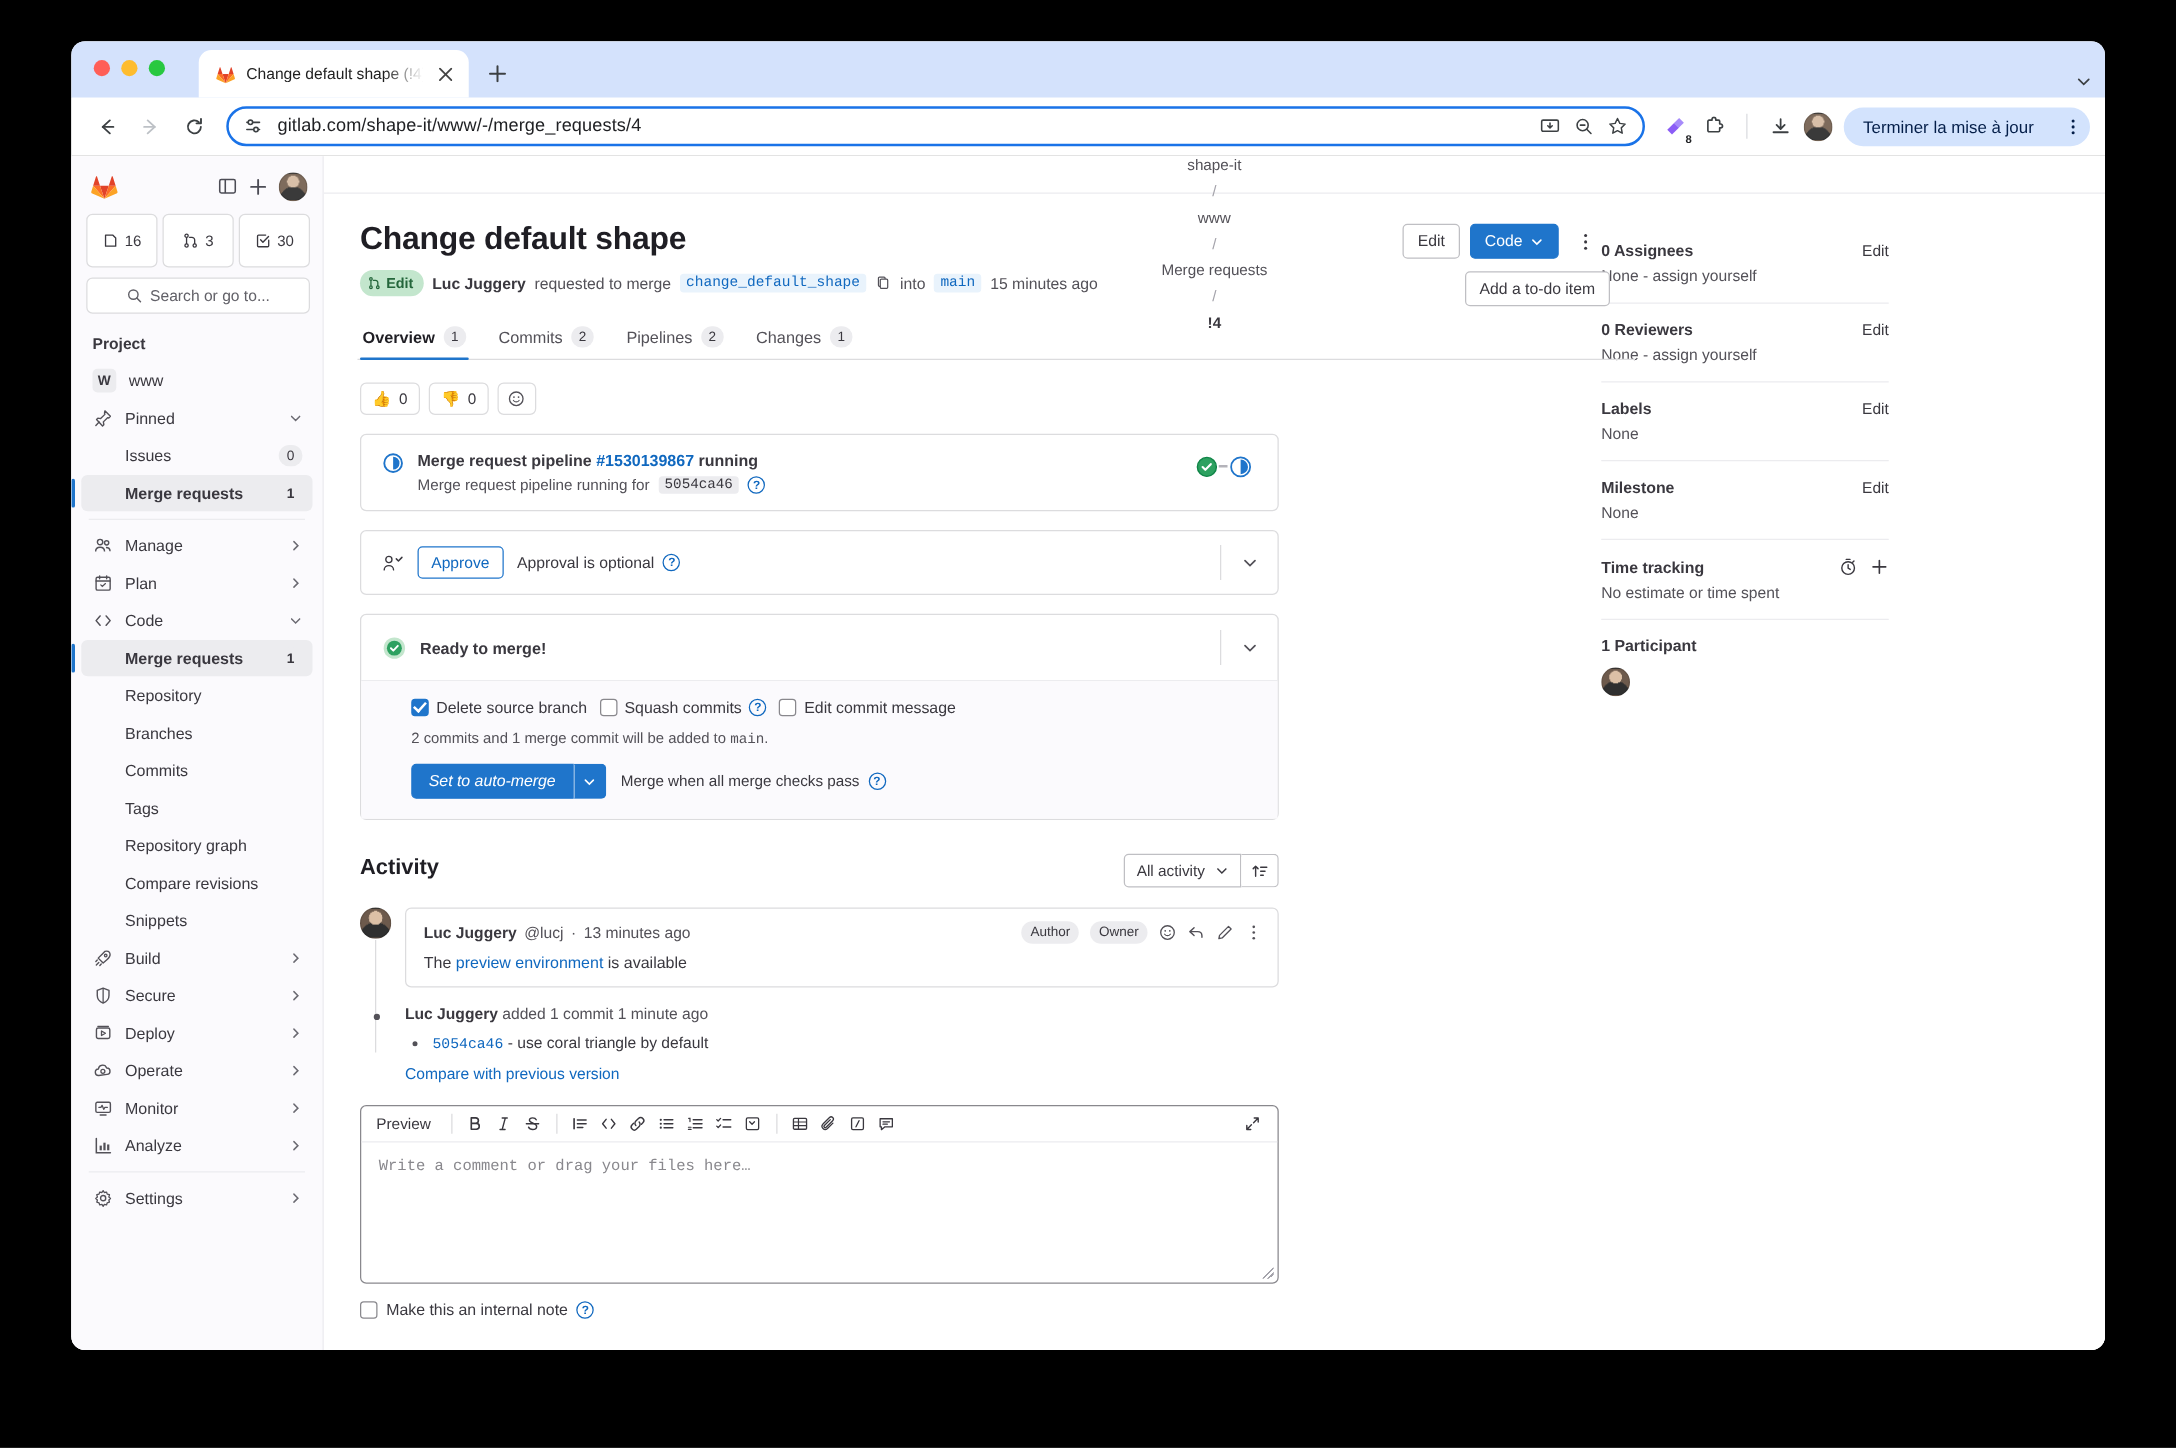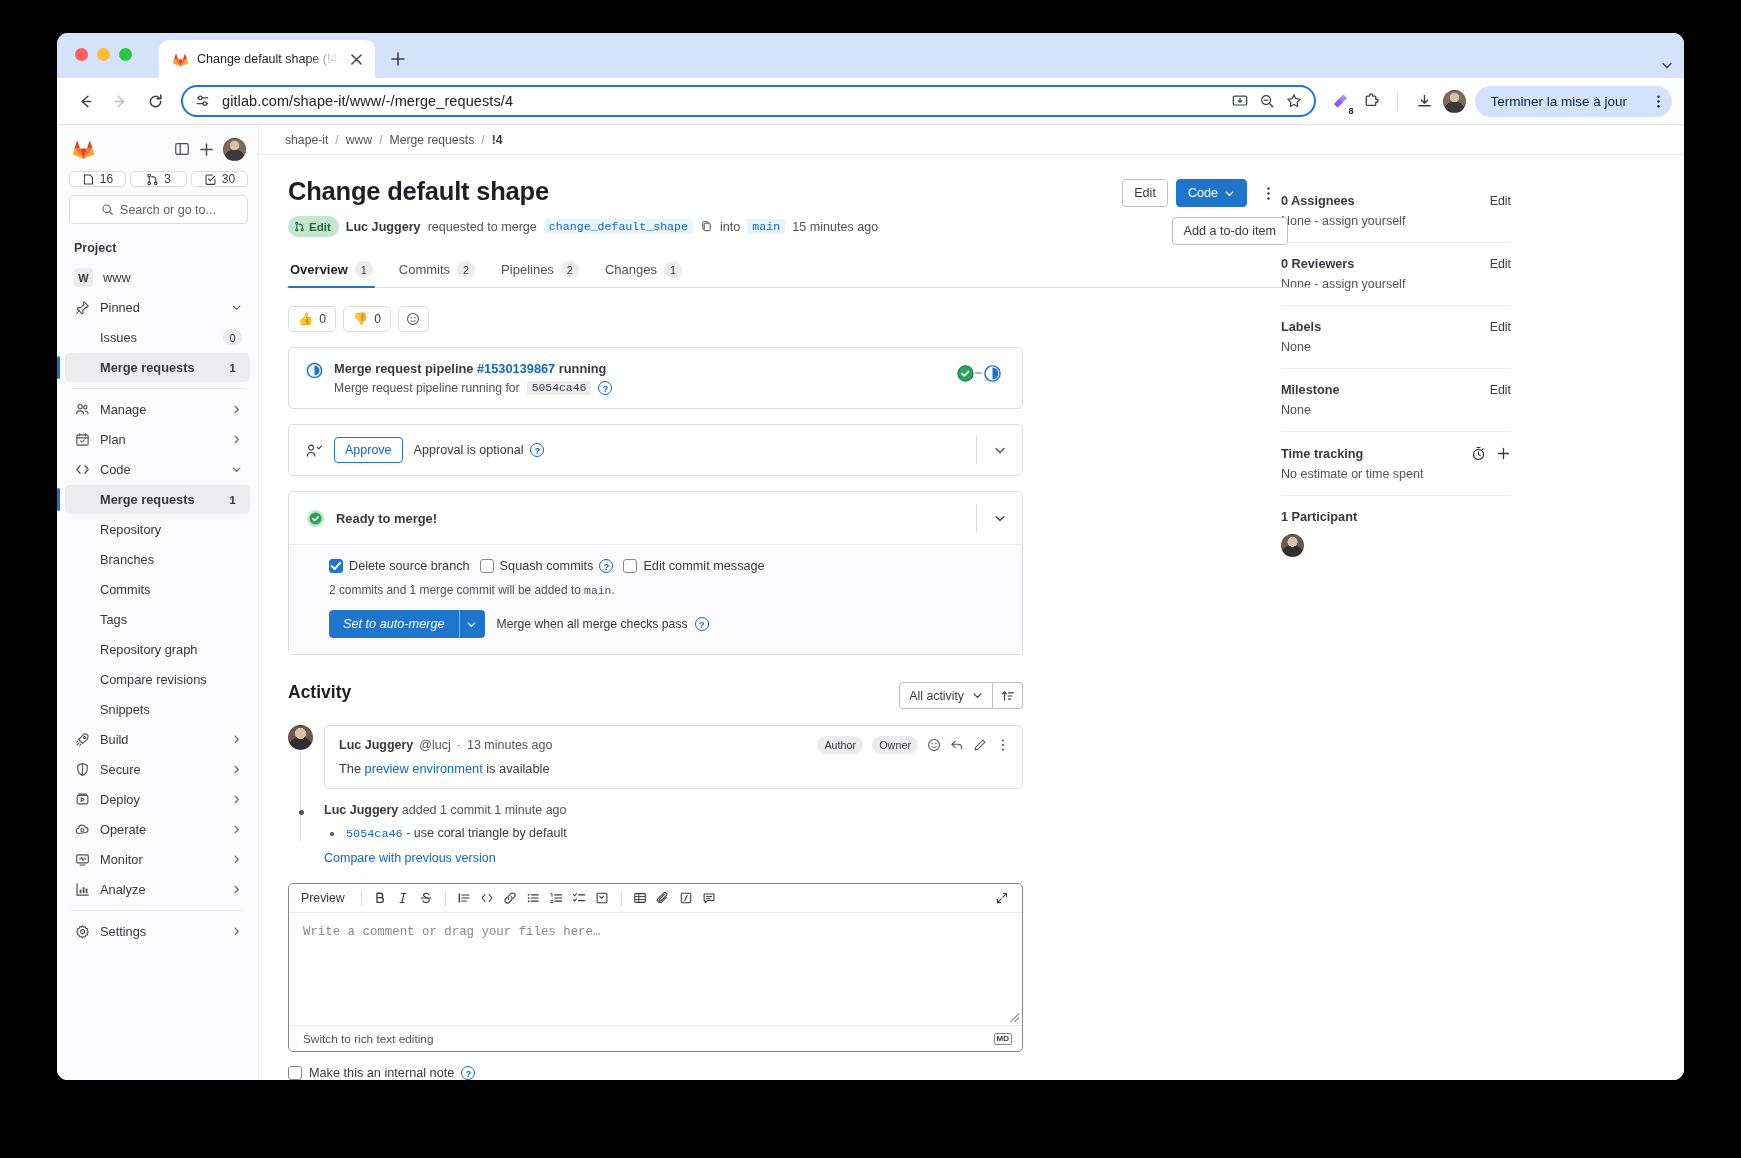--- a/index.html
+++ b/index.html
@@ -145,21 +145,21 @@
     padding: 12px 12px 6px 14px;
     gap: 6px;
   }
   .gl-logo { width: 25px; height: 24px; }
   .ln-top-icons { margin-left: auto; display: flex; align-items: center; gap: 9px; }
   .ln-icon { color: #4c4c55; display: flex; align-items: center; }
   .counts {
     display: flex; gap: 4px; padding: 4px 10px 6px 12px;
   }
   .count-chip {
-    flex: 1; height: 16px;
+    flex: 1; height: 43px;
     border: 1px solid #dcdcde; border-radius: 5px;
     background: #fff;
     display: flex; align-items: center; justify-content: center;
     gap: 5px;
     font-size: 12px; color: #3a383f;
   }
   .searchbox {
     margin: 2px 10px 8px 12px;
     height: 29px;
     border: 1px solid #dcdcde; border-radius: 5px;
@@ -218,20 +218,21 @@
     flex: 1; overflow: hidden;
     display: flex; flex-direction: column;
     background: #fff;
   }
   .breadcrumb {
     height: 30px;
     display: flex; align-items: center;
     gap: 7px; padding: 0 26px;
     font-size: 12.2px; color: #535158;
     border-bottom: 1px solid #ececef;
+    flex-direction: column;
   }
   .breadcrumb .sep { color: #a4a3ab; }
   .breadcrumb .last { color: #3a383f; font-weight: 600; }
   .content-wrap {
     flex: 1;
     display: flex;
     padding: 22px 0 0 0;
     overflow: hidden;
   }
   .content-col {
@@ -1363,24 +1364,20 @@
                 <span class="tool-btn tool-expand">
                   <svg width="14" height="14" viewBox="0 0 16 16">
                       <path d="M9.6 2.8h3.6v3.6M6.4 13.2H2.8V9.6M13.2 2.8L9 7M2.8 13.2L7 9" fill="none" stroke="currentColor" stroke-width="1.3" stroke-linecap="round" stroke-linejoin="round"></path>
                     </svg>
                 </span>
               </div>
               <div class="editor-area">
                 <span>Write a comment or drag your files here…</span>
                 <span class="resize-grip"></span>
               </div>
-              <div class="editor-foot">
-                <span>Switch to rich text editing</span>
-                <span class="md-badge">MD</span>
-              </div>
             </div>
 
             <div class="internal-row">
               <label class="internal-lbl">
                 <span class="chk"></span>
                 <span>Make this an internal note</span>
                 <span class="help-q">?</span>
               </label>
             </div>
 

